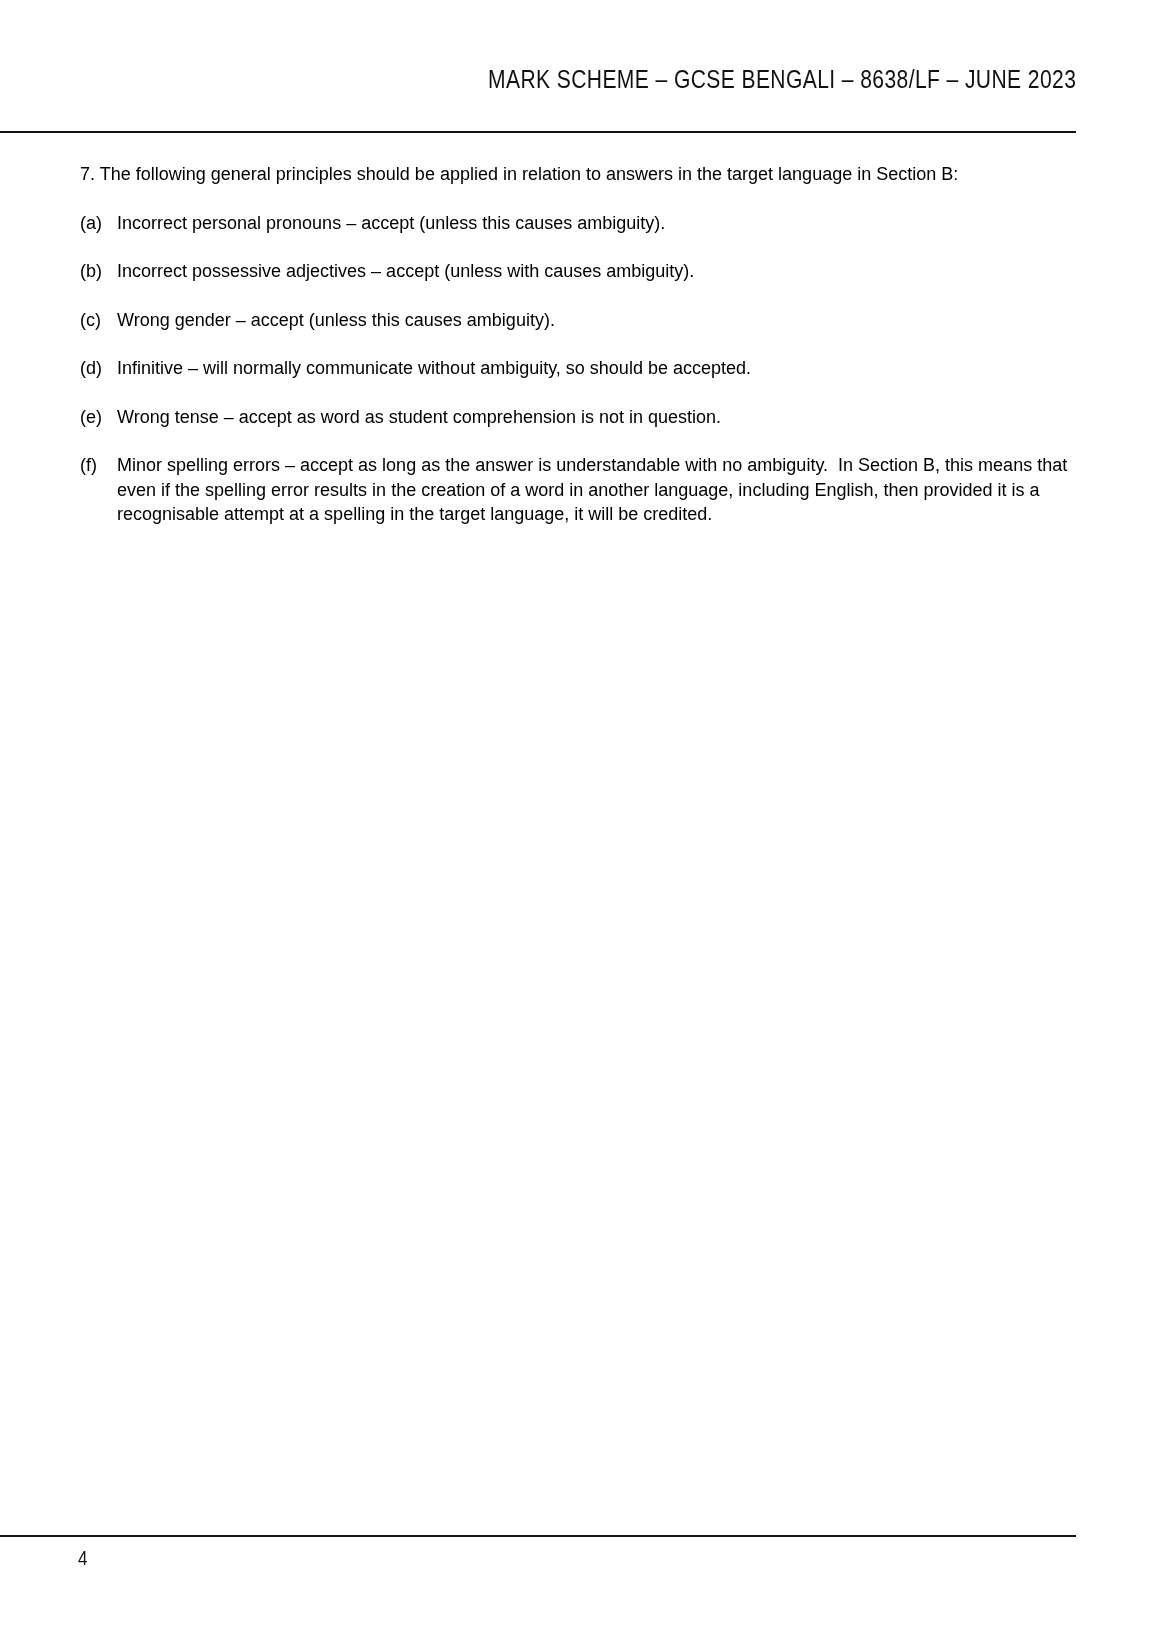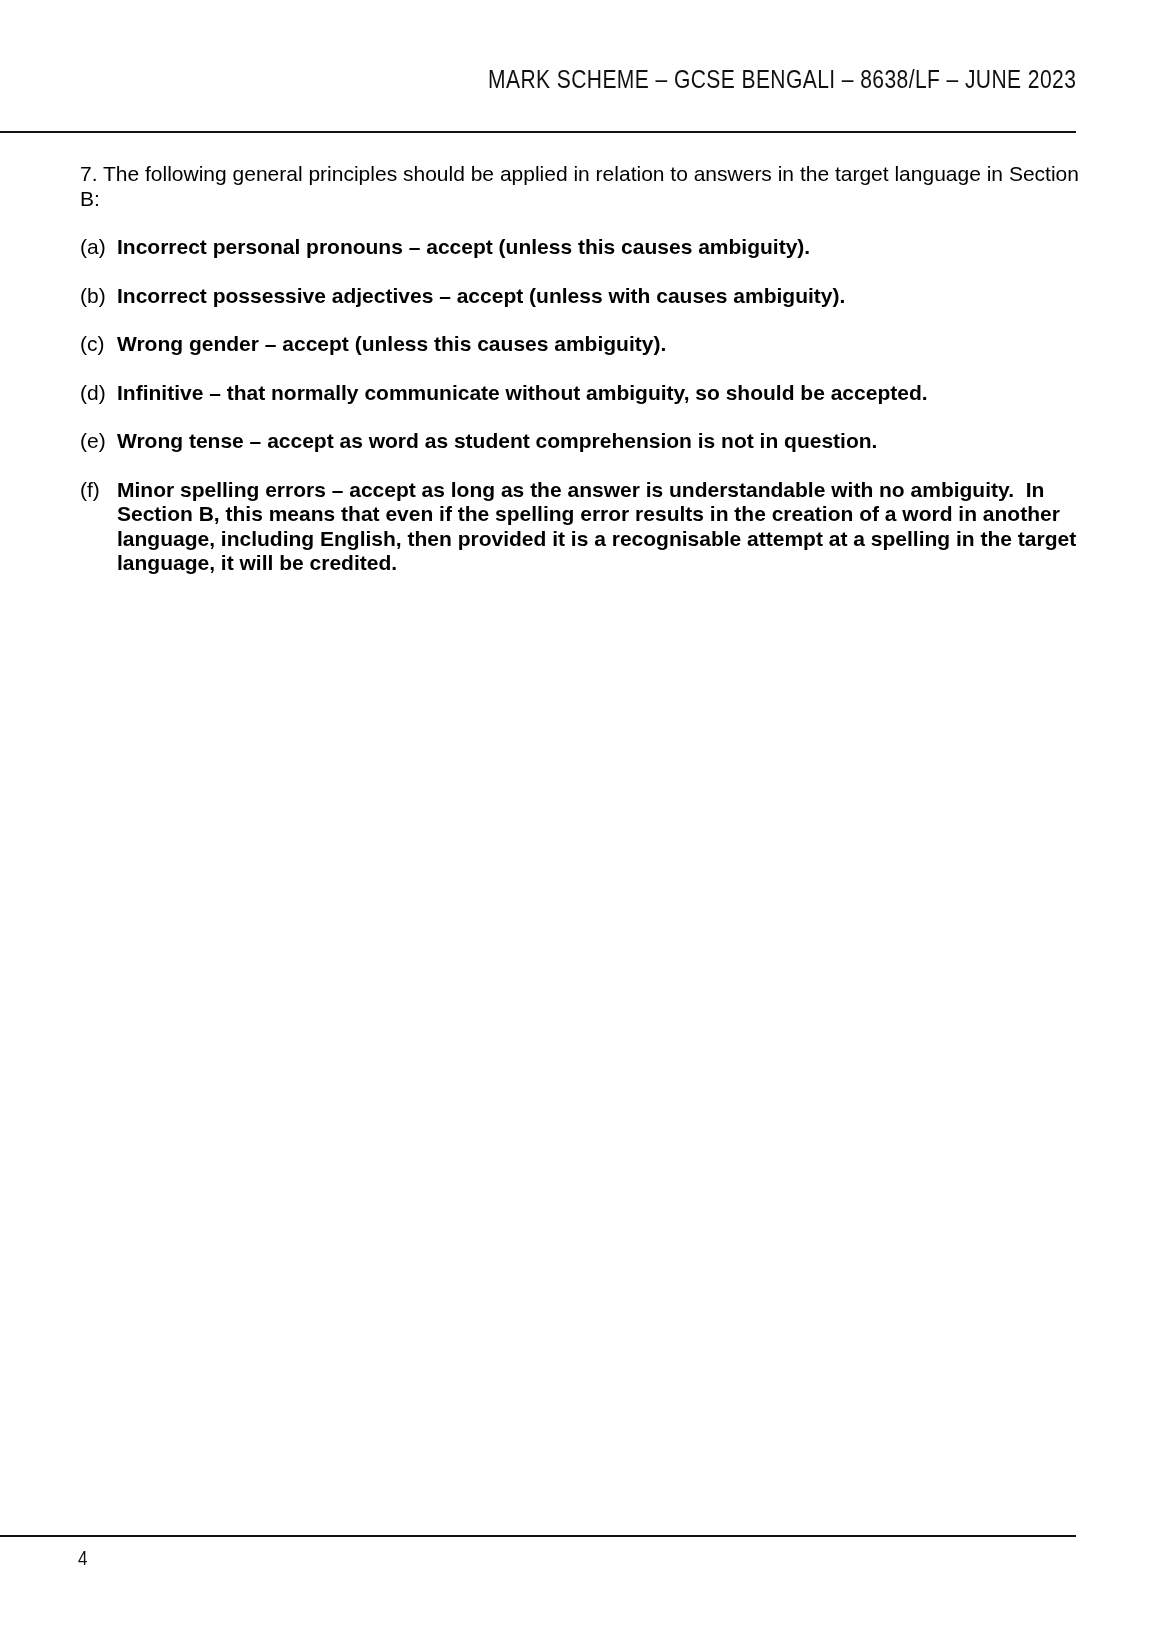--- a/index.html
+++ b/index.html
@@ -35,37 +35,36 @@
     height: 0;
     border-top: 2px solid #131313;
   }
 
   
   .content {
     position: absolute;
     top: 162px;
     left: 80px;
     width: 1000px;
-    font-size: 21px;
+    font-size: 18px;
     line-height: 24.5px;
   }
   .intro {
     margin: 0 0 24px 0;
   }
   .item {
     display: flex;
     margin: 0 0 24px 0;
   }
   .item-label {
     flex: 0 0 37px;
   }
   .item-text {
     flex: 1 1 auto;
     white-space: pre-wrap;
-    font-weight: bold;
   }
 
   
   .footer-rule {
     position: absolute;
     top: 1535px;
     left: 0;
     width: 1076px;
     height: 0;
     border-top: 2px solid #131313;
@@ -102,21 +101,21 @@
     <span class="item-text">Incorrect possessive adjectives – accept (unless with causes ambiguity).</span>
   </div>
 
   <div class="item">
     <span class="item-label">(c)</span>
     <span class="item-text">Wrong gender – accept (unless this causes ambiguity).</span>
   </div>
 
   <div class="item">
     <span class="item-label">(d)</span>
-    <span class="item-text">Infinitive – that normally communicate without ambiguity, so should be accepted.</span>
+    <span class="item-text">Infinitive – will normally communicate without ambiguity, so should be accepted.</span>
   </div>
 
   <div class="item">
     <span class="item-label">(e)</span>
     <span class="item-text">Wrong tense – accept as word as student comprehension is not in question.</span>
   </div>
 
   <div class="item">
     <span class="item-label">(f)</span>
     <span class="item-text">Minor spelling errors – accept as long as the answer is understandable with no ambiguity.  In Section B, this means that even if the spelling error results in the creation of a word in another language, including English, then provided it is a recognisable attempt at a spelling in the target language, it will be credited.</span>

